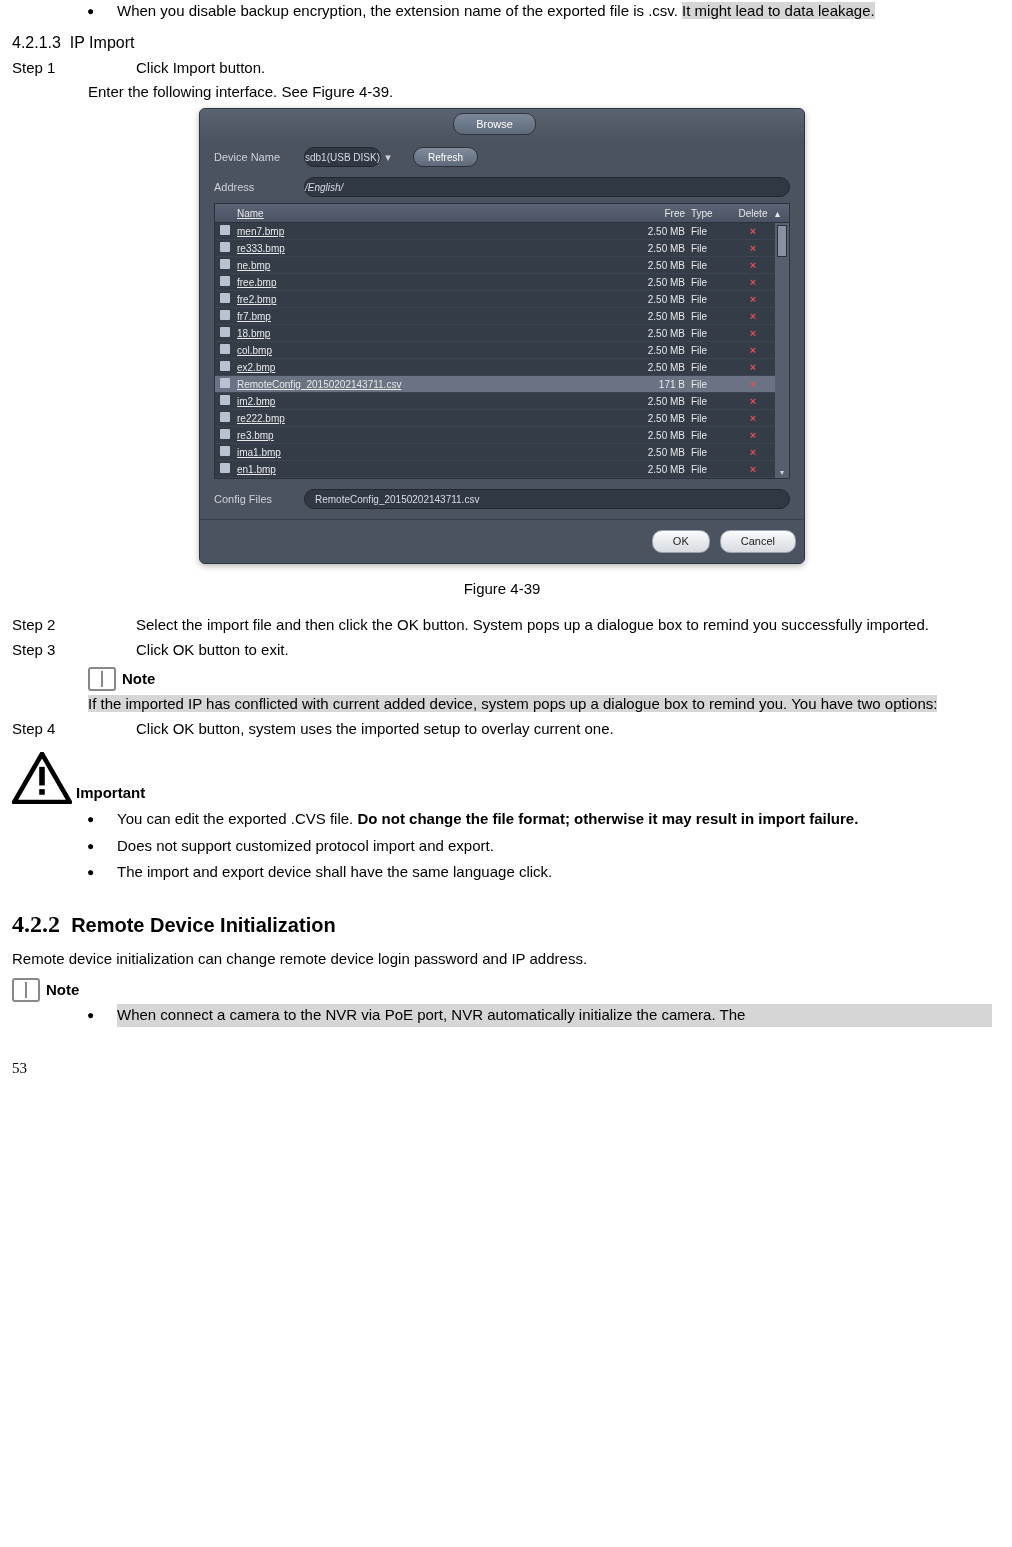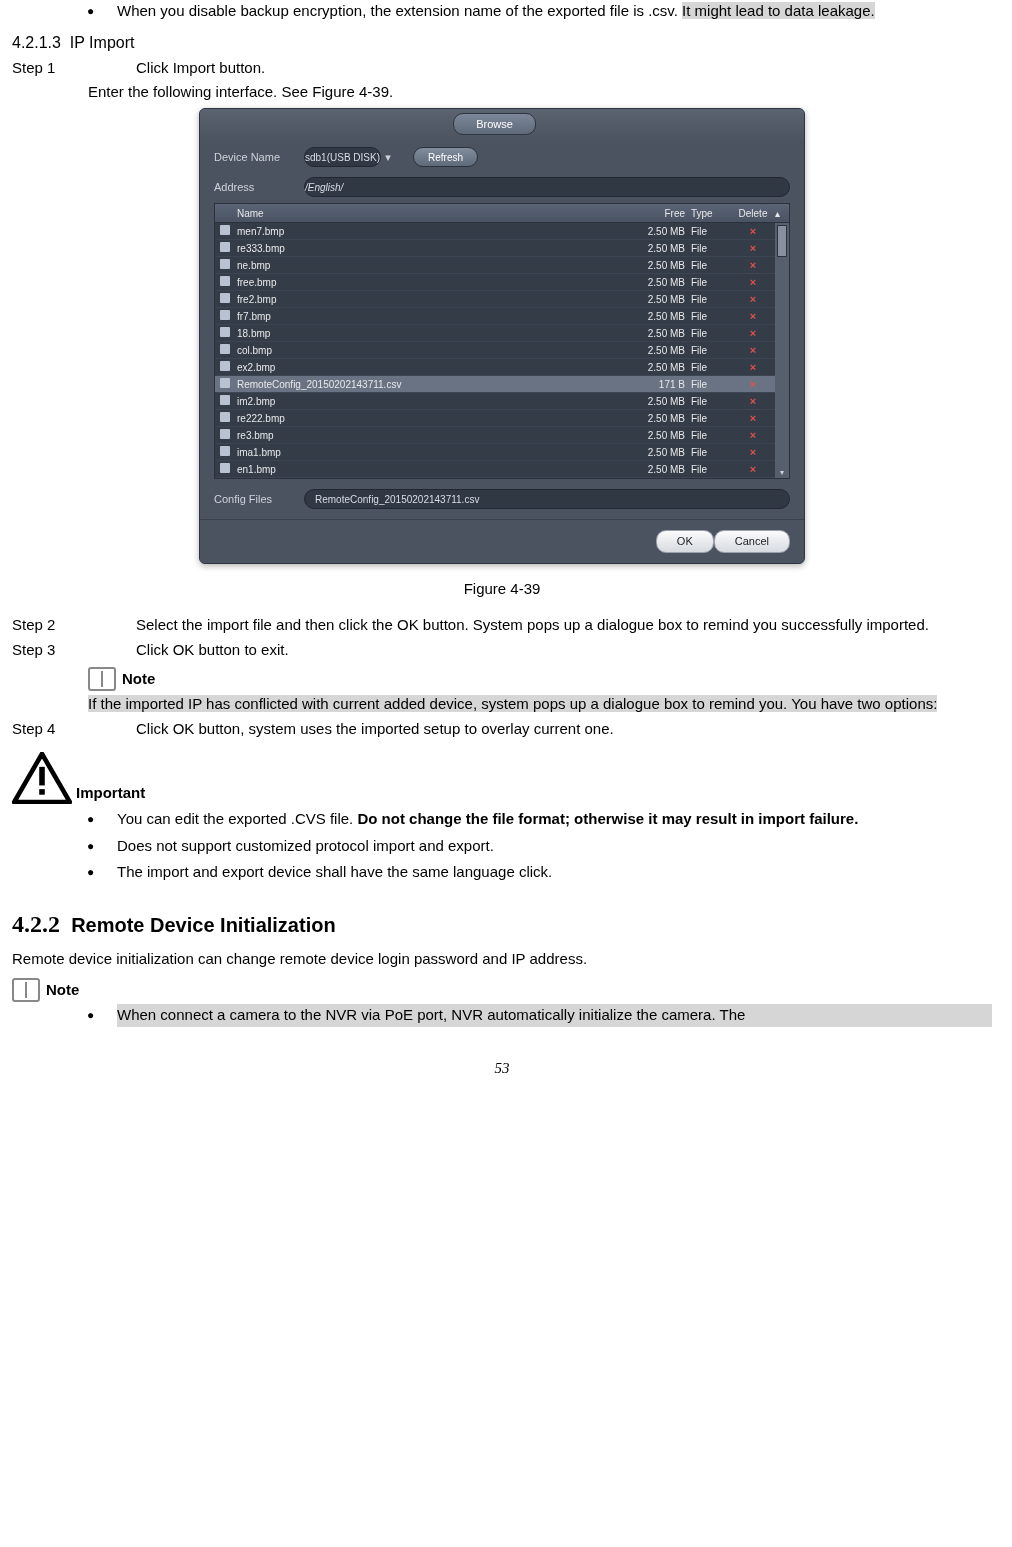--- a/index.html
+++ b/index.html
@@ -34,21 +34,21 @@
   .indent-body { margin-left: 76px; }
   .note-row { display:flex; align-items:center; margin: 6px 0 2px 76px;}
   .note-icon { width:24px; height:20px; border:2px solid #888; border-radius:3px; margin-right:6px; position:relative; }
   .note-icon:before { content:""; position:absolute; left:50%; top:2px; bottom:2px; width:2px; background:#888; transform:translateX(-50%);}
   .note-lbl { font-weight:bold; }
   .important-row { display:flex; align-items:flex-end; margin: 12px 0 4px 0;}
   .warn-svg { width:60px; height:52px; }
   .important-lbl { font-weight:bold; margin-left:4px; }
   .h3 { font-weight:bold; font-size:20px; margin: 22px 0 6px 0;}
   .h3-num { font-family: Liberation Serif, serif; font-weight:bold; font-size:24px; }
-  .pagenum { text-align:center; font-family:"Times New Roman",serif; font-size:15px; margin-top:30px;font-style:italic;}
+  .pagenum { text-align:left; font-family:"Times New Roman",serif; font-size:15px; margin-top:30px;}
   .fig-cap { text-align:center; margin:14px 0;}
   .note-row2 { display:flex; align-items:center; margin: 6px 0 2px 0;}
   .highlight-box { margin-left:76px; text-align:justify;}
 
   
   .dialog-wrap { display:flex; justify-content:center; margin-top:4px;}
   .dialog {
     width: 604px;
     background: #4b5360;
     border:1px solid #2e3440;
@@ -81,36 +81,36 @@
     border:1px solid #2c323d; border-radius:10px;
     color:#fff; height:18px; padding:0 14px; font-size:10px;
   }
   .drop-arrow { display:inline-block; width:10px; text-align:center; margin-left:2px; color:#cfd3da;}
   .dlg-table {
     border:1px solid #2c323d; background:#343c48; margin-top:4px;
   }
   .dlg-thead, .dlg-tr { display:flex; align-items:center; font-size:10px; }
   .dlg-thead { background:linear-gradient(#5a6476,#4a5363); height:18px; border-bottom:1px solid #2c323d;}
   .col-ico { flex:0 0 20px; text-align:center;}
-  .col-nm  { flex:1 1 auto; padding-left:2px;}
+  .col-nm  { flex:1 1 auto; padding-left:2px;text-decoration:underline;}
   .col-sz  { flex:0 0 64px; text-align:right; padding-right:6px;}
   .col-tp  { flex:0 0 40px; }
   .col-del { flex:0 0 44px; text-align:center;}
   .col-scr { flex:0 0 14px; }
   .dlg-tr { height:16px; border-bottom:1px solid #3d4552;}
   .dlg-tr.sel { background:#6a7384; }
   .file-ico { display:inline-block; width:10px; height:10px; background:#b9c2d1; border-radius:1px; position:relative; }
   .del-x { color:#e05050; font-weight:bold; font-size:11px;}
   .scrollcol { width:14px; background:#555f6e; display:flex; flex-direction:column; align-items:center; justify-content:space-between;}
   .scrollcol .arrow { font-size:8px; color:#cfd3da; line-height:10px;}
   .scrollcol .thumb { width:8px; flex:0 0 30px; background:#8690a0; border:1px solid #2c323d; margin-top:2px;}
   .scrollcol .track { flex:1 1 auto; }
   .tbl-flex { display:flex; }
   .rows-col { flex:1 1 auto; }
-  .dlg-footer { background:#4b5360; padding:10px 14px; display:flex; justify-content:flex-end; border-top:1px solid #3a414d;}
+  .dlg-footer { background:#4b5360; padding:10px 8px; display:flex; justify-content:flex-end; gap:10px; border-top:1px solid #3a414d;}
   .foot-btn {
     background: linear-gradient(#fafbfc,#d7dbe0);
     border:1px solid #9aa1ad; border-radius:10px;
     color:#222; font-size:11px; padding:2px 20px;
   }
   .cfg-row { display:flex; align-items:center; margin-top:10px;}
   .cfg-pill { flex:1 1 auto; background:#303844; border:1px solid #222832; border-radius:10px; padding:0 10px; height:18px; font-size:10px; color:#d8dde5; display:flex; align-items:center;}
 </style>
 </head>
 <body>

